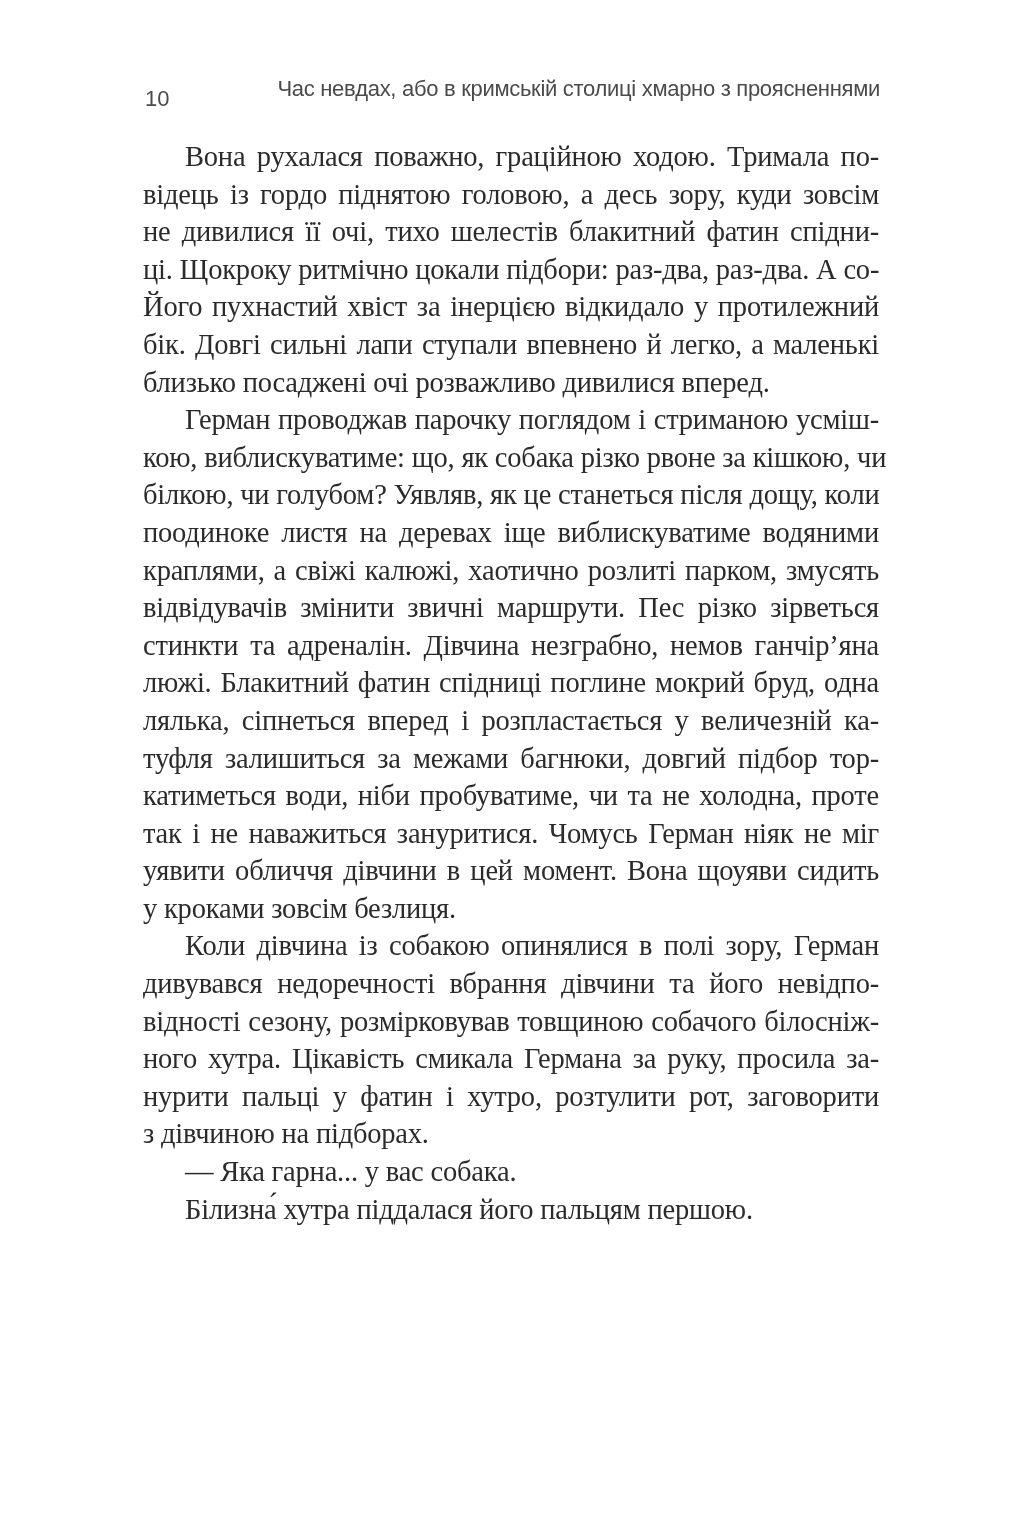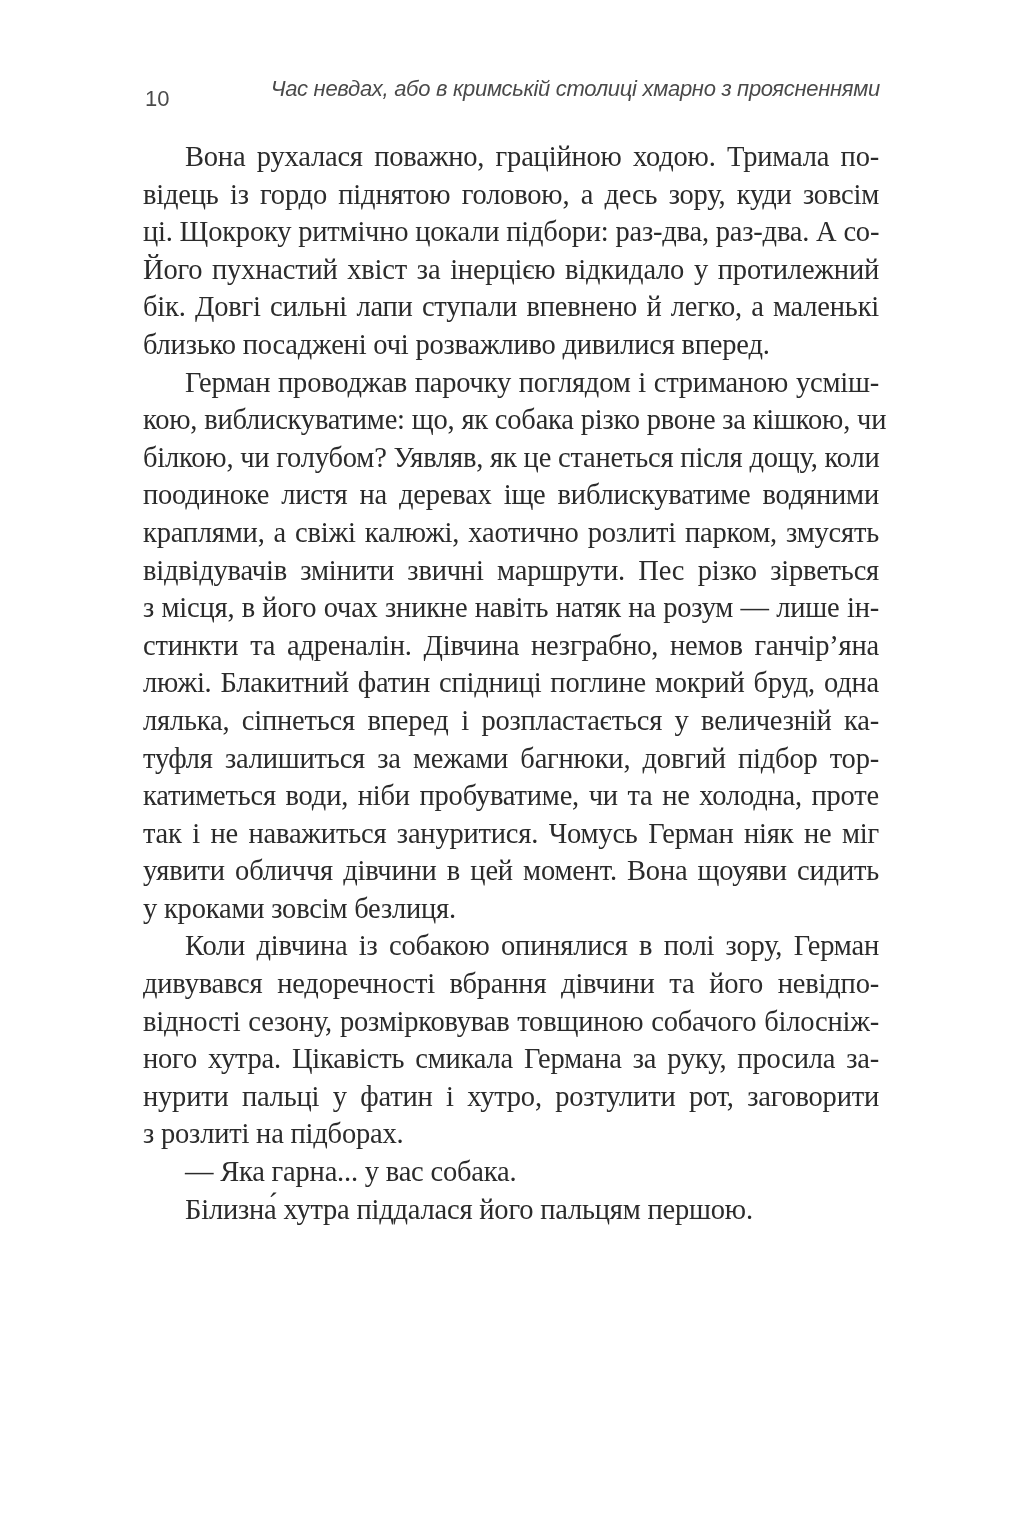--- a/index.html
+++ b/index.html
@@ -11,21 +11,21 @@
     position: relative;
     overflow: hidden;
   }
   .header {
     position: absolute; top: 74px; left: 145px; width: 735px; height: 36px;
     font-family: "Liberation Sans", "DejaVu Sans", sans-serif;
     color: #4a4a4a;
   }
   .page-num { position: absolute; left: 0; top: 4px; font-size: 22px; margin-top: 8px; }
   .running-title {
-    position: absolute; right: 0; top: 2px; font-size: 22px; font-style: italic;
+    position: absolute; right: 0; top: 2px; font-size: 22px; 
     letter-spacing: -0.3px;
     text-align: center;
   }
   .body-text {
     position: absolute; top: 138px; left: 143px; width: 736px;
     font-size: 28.5px; line-height: 37.6px;
   }
   .line {
     display: block; white-space: nowrap; text-align: justify; text-align-last: justify;
     height: 37.6px; letter-spacing: -0.2px;
@@ -38,49 +38,49 @@
 
 <div class="header">
   <span class="page-num">10</span>
   <span class="running-title">Час невдах, або в кримській столиці хмарно з проясненнями</span>
 </div>
 
 <div class="body-text" id="body-text">
     <div class="paragraph">
       <span class="line indent">Вона рухалася поважно, граційною ходою. Тримала по-</span>
       <span class="line">відець із гордо піднятою головою, а десь зору, куди зовсім</span>
+      <span class="line">не дивилися її очі, тихо шелестів блакитний фатин спідни-</span>
       <span class="line">ці. Щокроку ритмічно цокали підбори: раз-два, раз-два. А со-</span>
       <span class="line">Його пухнастий хвіст за інерцією відкидало у протилежний</span>
       <span class="line">бік. Довгі сильні лапи ступали впевнено й легко, а маленькі</span>
       <span class="line last">близько посаджені очі розважливо дивилися вперед.</span>
     </div>
     <div class="paragraph">
       <span class="line indent">Герман проводжав парочку поглядом і стриманою усміш-</span>
       <span class="line">кою, виблискуватиме: що, як собака різко рвоне за кішкою, чи</span>
       <span class="line">білкою, чи голубом? Уявляв, як це станеться після дощу, коли</span>
       <span class="line">поодиноке листя на деревах іще виблискуватиме водяними</span>
       <span class="line">краплями, а свіжі калюжі, хаотично розлиті парком, змусять</span>
       <span class="line">відвідувачів змінити звичні маршрути. Пес різко зірветься</span>
-      <span class="line">з місця, в його очах зникне навіть натяк на розум — лише ін-</span>
       <span class="line">стинкти та адреналін. Дівчина незграбно, немов ганчір’яна</span>
       <span class="line">люжі. Блакитний фатин спідниці поглине мокрий бруд, одна</span>
       <span class="line">лялька, сіпнеться вперед і розпластається у величезній ка-</span>
       <span class="line">туфля залишиться за межами багнюки, довгий підбор тор-</span>
       <span class="line">катиметься води, ніби пробуватиме, чи та не холодна, проте</span>
       <span class="line">так і не наважиться зануритися. Чомусь Герман ніяк не міг</span>
       <span class="line">уявити обличчя дівчини в цей момент. Вона щоуяви сидить</span>
       <span class="line last">у кроками зовсім безлиця.</span>
     </div>
     <div class="paragraph">
       <span class="line indent">Коли дівчина із собакою опинялися в полі зору, Герман</span>
       <span class="line">дивувався недоречності вбрання дівчини та його невідпо-</span>
       <span class="line">відності сезону, розмірковував товщиною собачого білосніж-</span>
       <span class="line">ного хутра. Цікавість смикала Германа за руку, просила за-</span>
       <span class="line">нурити пальці у фатин і хутро, розтулити рот, заговорити</span>
-      <span class="line last">з розлиті на підборах.</span>
+      <span class="line last">з дівчиною на підборах.</span>
     </div>
     <div class="paragraph">
       <span class="line indent last">— Яка гарна... у вас собака.</span>
     </div>
     <div class="paragraph">
       <span class="line indent last">Білизна́ хутра піддалася його пальцям першою.</span>
     </div>
   </div>
 
 </body></html>

